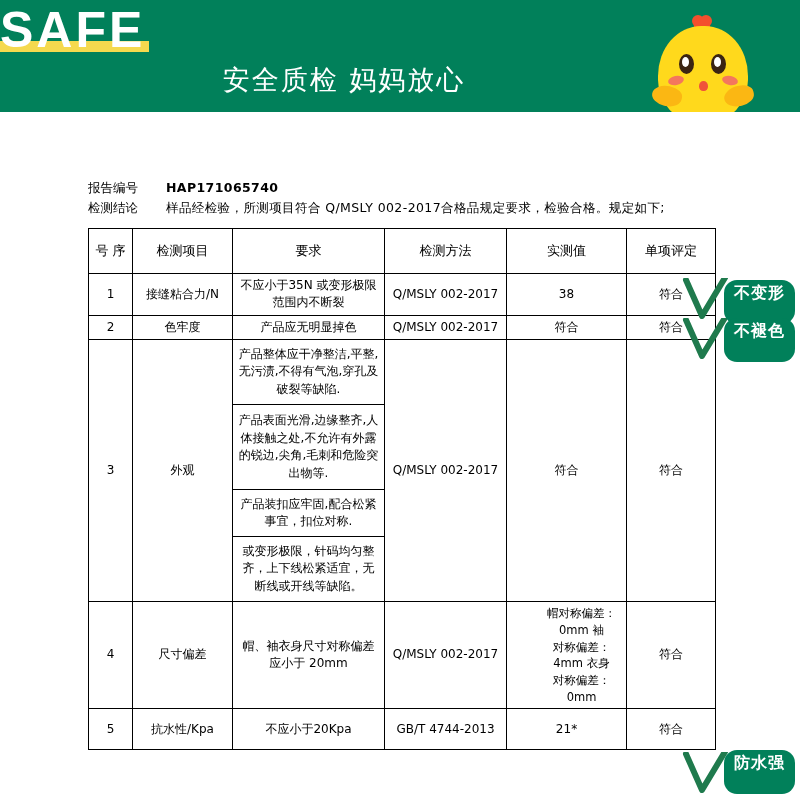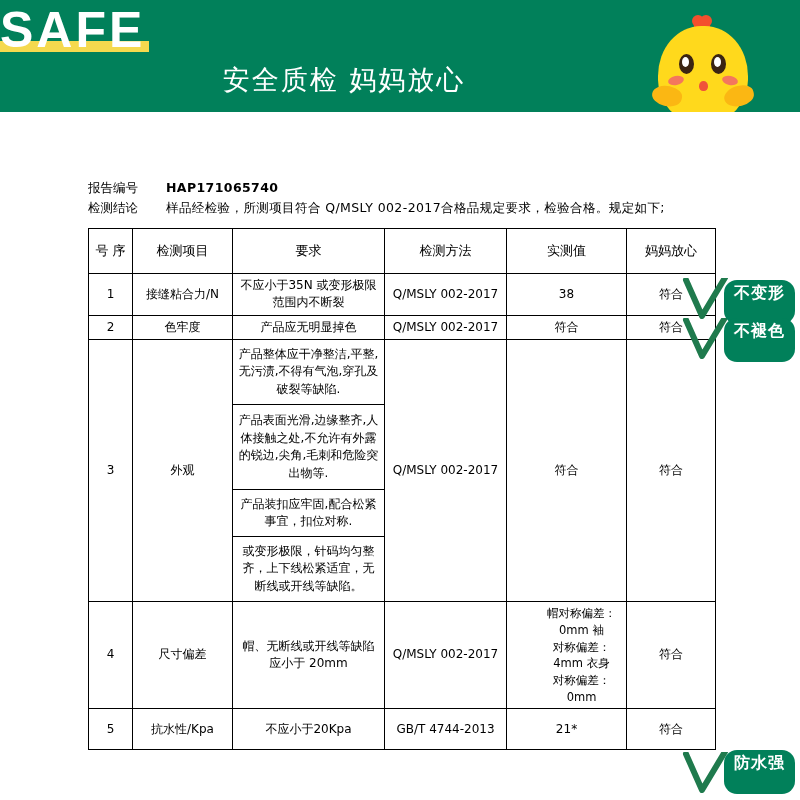--- a/index.html
+++ b/index.html
@@ -173,21 +173,21 @@
         <col class="c-value">
         <col class="c-eval">
     </colgroup>
     <thead>
       <tr>
         <th>号 序</th>
         <th>检测项目</th>
         <th>要求</th>
         <th>检测方法</th>
         <th>实测值</th>
-        <th>妈妈放心</th>
+        <th>单项评定</th>
       </tr>
     </thead>
     <tbody>
 
       <tr>
         <td>1</td>
         <td>接缝粘合力/N</td>
         <td class="req-cell" style="white-space:pre-line;">不应小于35N 或变形极限
 范围内不断裂</td>
         <td>Q/MSLY 002-2017</td>
@@ -218,21 +218,21 @@
       <tr>
         <td class="req-cell" style="height:40px;">产品装扣应牢固,配合松紧事宜，扣位对称.</td>
       </tr>
       <tr>
         <td class="req-cell" style="height:58px;">或变形极限，针码均匀整齐，上下线松紧适宜，无断线或开线等缺陷。</td>
       </tr>
 
       <tr>
         <td style="height:74px;">4</td>
         <td>尺寸偏差</td>
-        <td class="req-cell" style="white-space:pre-line;">帽、无断线或开线等缺陷
+        <td class="req-cell" style="white-space:pre-line;">帽、袖衣身尺寸对称偏差
 应小于 20mm</td>
         <td>Q/MSLY 002-2017</td>
         <td style="white-space:pre-line;font-size:11.5px;padding-left:34px;">帽对称偏差：0mm 袖
 对称偏差：4mm 衣身
 对称偏差： 0mm</td>
         <td>符合</td>
       </tr>
 
       <tr>
         <td style="height:34px;">5</td>

